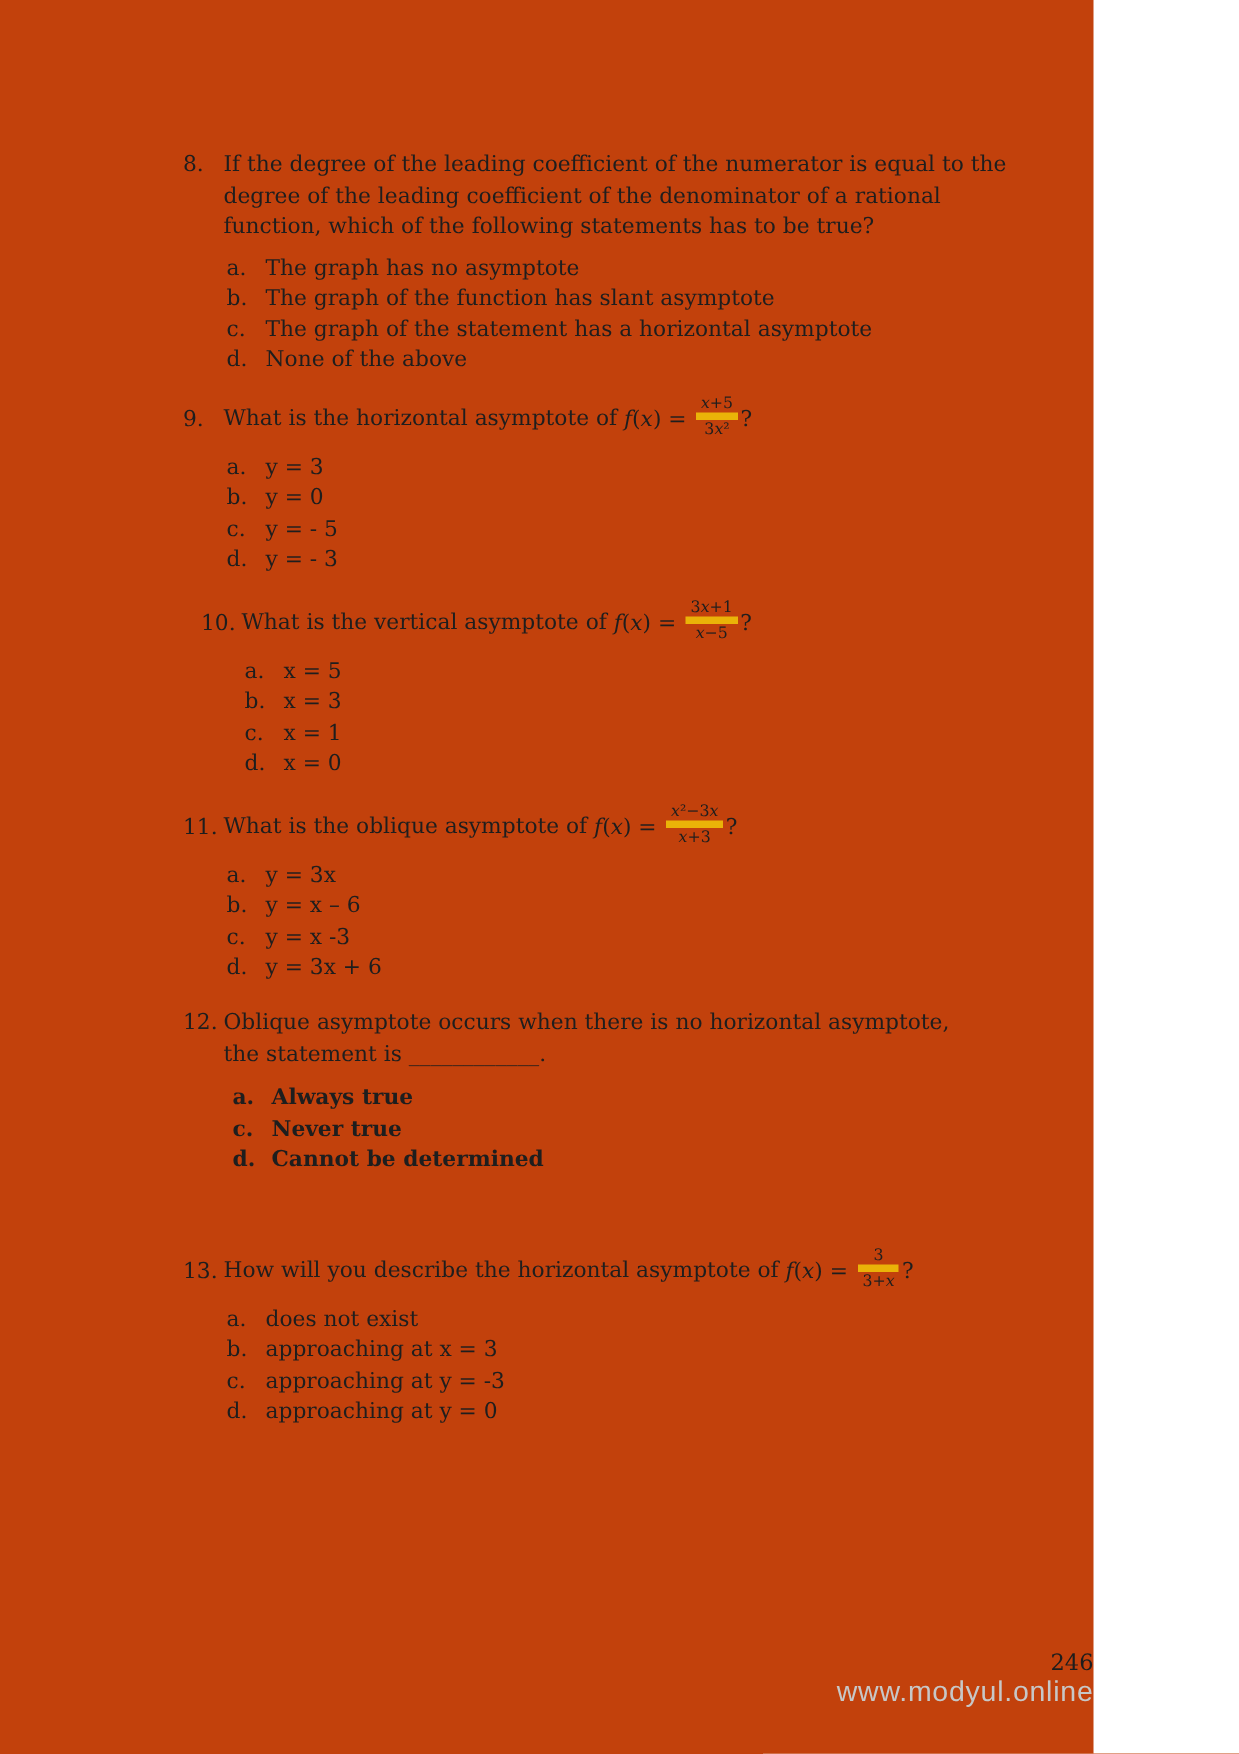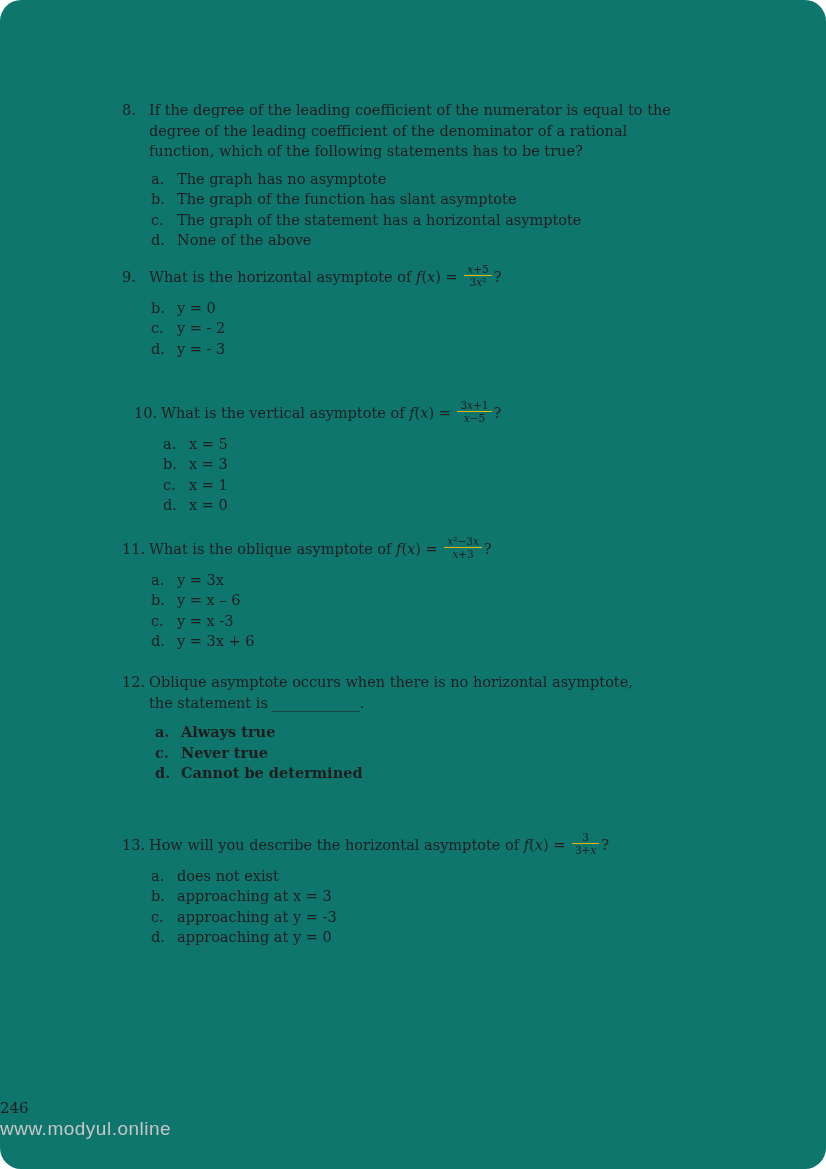--- a/index.html
+++ b/index.html
@@ -1,26 +1,25 @@
 <!DOCTYPE html>
 <html><head>
 <meta charset="utf-8">
 <style>
   * { box-sizing: border-box; }
   body { margin: 0; background: #ffffff; }
   .page {
     position: relative;
-    width: 826px;
+    width: 729px;
     height: 1169px;
-    background: #0f766e;
+    background: #c2410c;
     font-family: "DejaVu Serif", serif;
     color: #1e1e1e;
     font-size: 14.5px;
     overflow: hidden;
-    border-radius: 21px;
   }
   .questions { position: absolute; inset: 0; }
   .question {
     position: absolute;
     left: 122px;
     width: 562px;
   }
   .question:nth-child(1) { top: 100px; }
   .question:nth-child(2) { top: 265px; }
   .question:nth-child(3) { top: 401px; margin-left: 12px; }
@@ -39,30 +38,30 @@
   .frac {
     display: inline-block;
     vertical-align: middle;
     text-align: center;
     font-size: 10.5px;
     line-height: 1.18;
     margin: 0 2px;
     transform: translateY(-2px);
   }
   .frac .num { display: block; padding: 0 3px; }
-  .frac .den { display: block; padding: 0 3px; border-top: 1px solid #eab308; }
+  .frac .den { display: block; padding: 0 3px; border-top: 5px solid #eab308; }
   .options { line-height: 20.5px; padding-left: 29px; }
   .options.gap { margin-top: 9px; padding-left: 33px; font-weight: bold; }
   .opt-letter { display: inline-block; width: 26px; }
   .footer {
     position: absolute;
     top: 1099px;
     left: 0;
     width: 100%;
-    text-align: left;
+    text-align: right;
   }
   .page-num { font-size: 15px; color: #1d1d1d; }
   .watermark {
     font-family: "Liberation Sans", sans-serif;
     font-size: 19px;
     color: #c7c7c7;
     letter-spacing: 0.5px;
     margin-top: 1px;
   }
 </style>
@@ -78,22 +77,23 @@
         <div class="options">
           <div class="option"><span class="opt-letter">a.</span><span class="opt-text">The graph has no asymptote</span></div>
           <div class="option"><span class="opt-letter">b.</span><span class="opt-text">The graph of the function has slant asymptote</span></div>
           <div class="option"><span class="opt-letter">c.</span><span class="opt-text">The graph of the statement has a horizontal asymptote</span></div>
           <div class="option"><span class="opt-letter">d.</span><span class="opt-text">None of the above</span></div>
         </div>
       </div>
       <div class="question">
         <div class="q-line"><span class="q-num">9.</span><span class="q-text">What is the horizontal asymptote of</span> <span class="math"><span class="m-func"><i>f</i>(<i>x</i>) =</span> <span class="frac"><span class="num"><i>x</i>+5</span><span class="den">3<i>x</i>²</span></span><span class="m-suffix">?</span></span></div>
         <div class="options">
+          <div class="option"><span class="opt-letter">a.</span><span class="opt-text">y = 3</span></div>
           <div class="option"><span class="opt-letter">b.</span><span class="opt-text">y = 0</span></div>
-          <div class="option"><span class="opt-letter">c.</span><span class="opt-text">y = - 2</span></div>
+          <div class="option"><span class="opt-letter">c.</span><span class="opt-text">y = - 5</span></div>
           <div class="option"><span class="opt-letter">d.</span><span class="opt-text">y = - 3</span></div>
         </div>
       </div>
       <div class="question">
         <div class="q-line"><span class="q-num">10.</span><span class="q-text">What is the vertical asymptote of</span> <span class="math"><span class="m-func"><i>f</i>(<i>x</i>) =</span> <span class="frac"><span class="num">3<i>x</i>+1</span><span class="den"><i>x</i>−5</span></span><span class="m-suffix">?</span></span></div>
         <div class="options">
           <div class="option"><span class="opt-letter">a.</span><span class="opt-text">x = 5</span></div>
           <div class="option"><span class="opt-letter">b.</span><span class="opt-text">x = 3</span></div>
           <div class="option"><span class="opt-letter">c.</span><span class="opt-text">x = 1</span></div>
           <div class="option"><span class="opt-letter">d.</span><span class="opt-text">x = 0</span></div>

